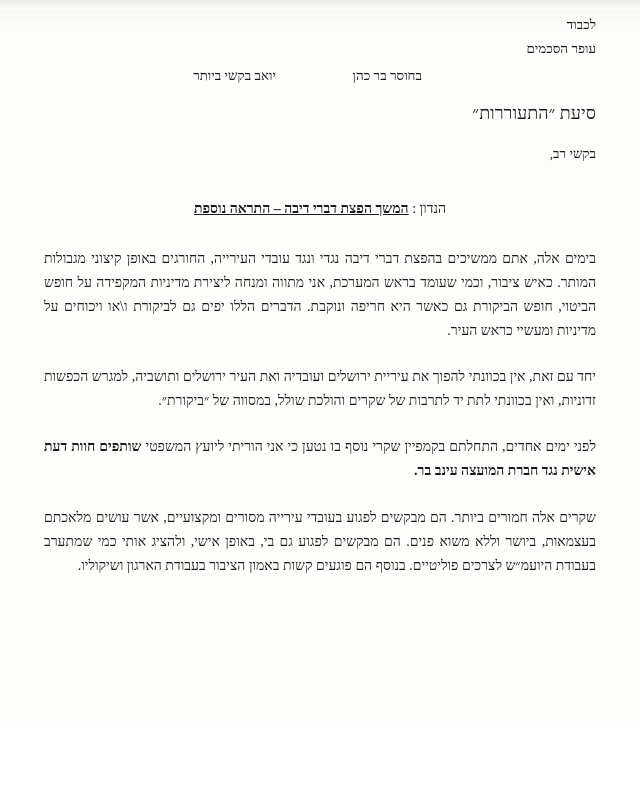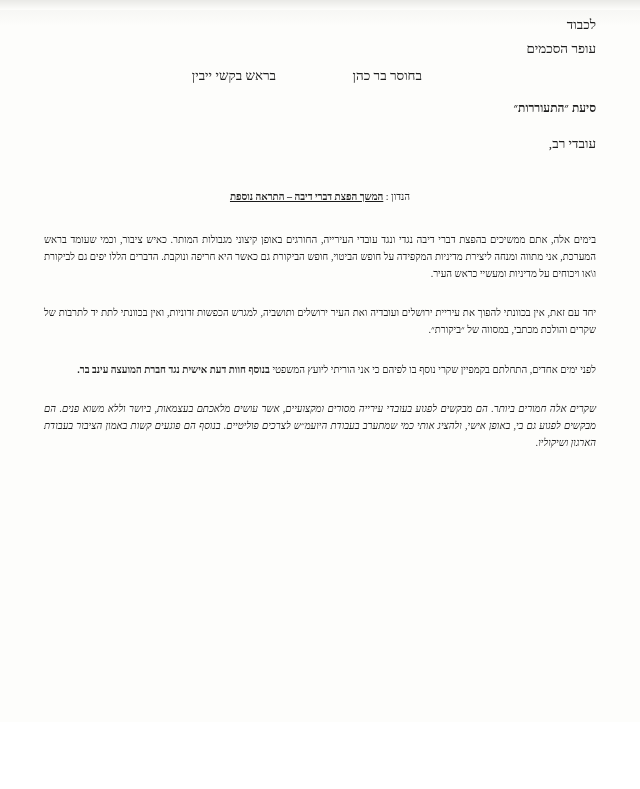--- a/index.html
+++ b/index.html
@@ -51,78 +51,77 @@
   }
   .names-row span {
     position: absolute;
     font-size: 13.4px;
     white-space: nowrap;
   }
   .name-b { right: 174px; top: 0; }
   .name-c { right: 320px; top: 0; }
   .faction {
     margin: 12px 0 12px 0;
-    font-size: 12px;
-    font-weight: bold;
+    font-size: 18px;
   }
   .greeting {
     margin: 14px 0 0 0;
     font-size: 13.4px;
   }
   .subject {
     text-align: center;
     margin: 34px 0 26px 0;
-    font-size: 10px;
+    font-size: 14px;
   }
   .subject .label { font-weight: normal; }
   .subject .underline {
     text-decoration: underline;
     font-weight: bold;
   }
   p.para {
     margin: 0 0 22px 0;
     text-align: justify;
     text-align-last: right;
-    font-size: 10px;
+    font-size: 14px;
     line-height: 1.72;
   }
-  p.para:last-child { margin-bottom: 0; font-style: italic; }
+  p.para:last-child { margin-bottom: 0; }
   .b { font-weight: bold; }
 </style>
 </head>
 <body>
 
 <div class="page">
   <div class="top-noise"></div>
 
   <div class="doc">
 
     <div class="addr-block">
       <div class="addr-line">לכבוד</div>
       <div class="addr-line">עופר הסכמים</div>
     </div>
 
     <div class="names-row">
       <span class="name-b">בחוסר בר כהן</span>
-      <span class="name-c">בראש בקשי ייבין</span>
+      <span class="name-c">יואב בקשי ביותר</span>
     </div>
 
     <div class="faction">סיעת ״התעוררות״</div>
 
-    <div class="greeting">עובדי רב,</div>
+    <div class="greeting">בקשי רב,</div>
 
     <div class="subject">
       <span class="label">הנדון :</span>
       <span class="underline">המשך הפצת דברי דיבה – התראה נוספת</span>
     </div>
 
     <p class="para">בימים אלה, אתם ממשיכים בהפצת דברי דיבה נגדי ונגד עובדי העירייה, החורגים באופן קיצוני מגבולות המותר. כאיש ציבור, וכמי שעומד בראש המערכת, אני מתווה ומנחה ליצירת מדיניות המקפידה על חופש הביטוי, חופש הביקורת גם כאשר היא חריפה ונוקבת. הדברים הללו יפים גם לביקורת ו\או ויכוחים על מדיניות ומעשיי כראש העיר.</p>
-    <p class="para">יחד עם זאת, אין בכוונתי להפוך את עיריית ירושלים ועובדיה ואת העיר ירושלים ותושביה, למגרש הכפשות זדוניות, ואין בכוונתי לתת יד לתרבות של שקרים והולכת מכתבי, במסווה של ״ביקורת״.</p>
+    <p class="para">יחד עם זאת, אין בכוונתי להפוך את עיריית ירושלים ועובדיה ואת העיר ירושלים ותושביה, למגרש הכפשות זדוניות, ואין בכוונתי לתת יד לתרבות של שקרים והולכת שולל, במסווה של ״ביקורת״.</p>
 
     <p class="para">
-      <span>לפני ימים אחדים, התחלתם בקמפיין שקרי נוסף בו לפיהם כי אני הוריתי ליועץ המשפטי </span><span class="b">בנוסף</span>
+      <span>לפני ימים אחדים, התחלתם בקמפיין שקרי נוסף בו נטען כי אני הוריתי ליועץ המשפטי </span><span class="b">שותפים</span>
       <span class="b">חוות דעת אישית נגד חברת המועצה עינב בר.</span>
     </p>
 
     <p class="para">שקרים אלה חמורים ביותר. הם מבקשים לפגוע בעובדי עירייה מסורים ומקצועיים, אשר עושים מלאכתם בעצמאות, ביושר וללא משוא פנים. הם מבקשים לפגוע גם בי, באופן אישי, ולהציג אותי כמי שמתערב בעבודת היועמ״ש לצרכים פוליטיים. בנוסף הם פוגעים קשות באמון הציבור בעבודת הארגון ושיקוליו.</p>
 
   </div>
 </div>
 
 </body></html>

